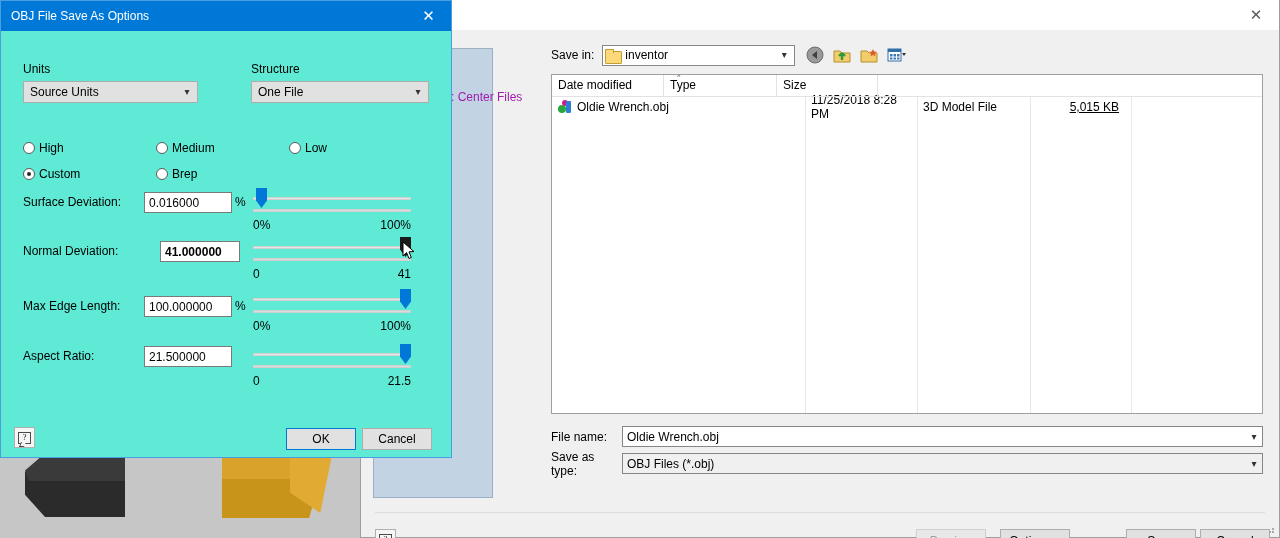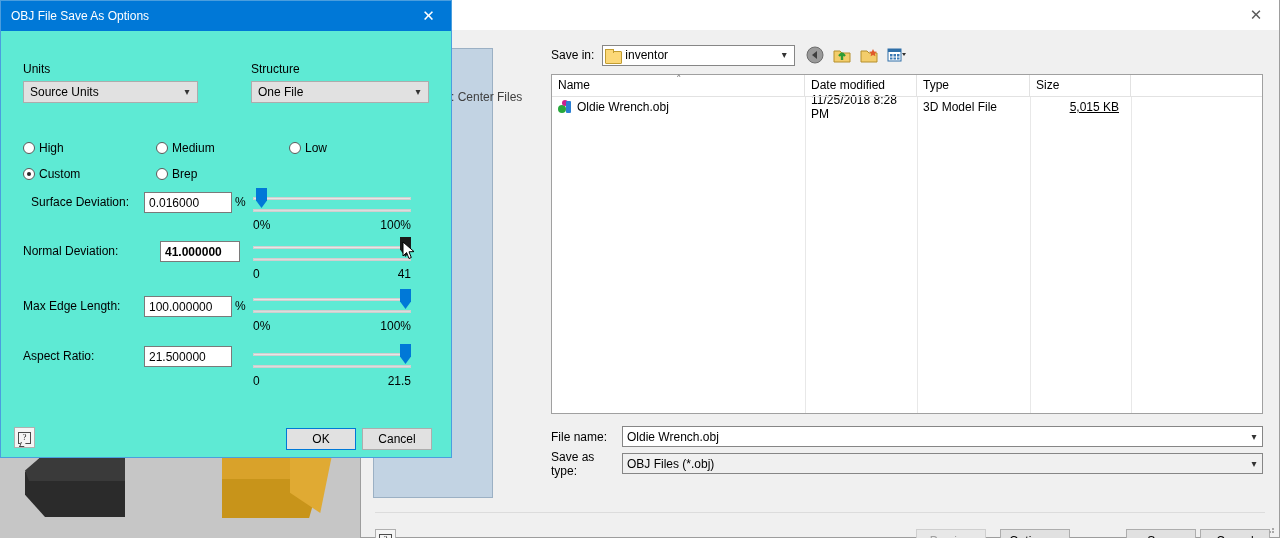--- a/index.html
+++ b/index.html
@@ -59,21 +59,21 @@
   }
   .savedlg-body { position: absolute; left: 0; top: 30px; right: 0; bottom: 0; background: #f0f0f0; }
 
   
   .places-bar {
     position: absolute; left: 12px; top: 18px; width: 120px; height: 450px;
     background: #c2d3e3; border: 1px solid #9bb0c4;
   }
   .places-label {
     position: absolute; left: 90px; top: 60px; width: 120px;
-    font-size: 12px; color: #404040; white-space: nowrap;
+    font-size: 12px; color: #a21caf; white-space: nowrap;
   }
 
   
   .filearea { position: absolute; left: 190px; top: 14px; right: 16px; }
   .savein-row { display: flex; align-items: center; height: 22px; }
   .savein-label { font-size: 12px; margin-right: 8px; }
   .savein-combo {
     width: 193px; height: 21px; background: #fff; border: 1px solid #868686;
     display: flex; align-items: center; padding: 0 2px; position: relative;
   }
@@ -325,21 +325,20 @@
                 </g>
                 <path d="M16 8 l4 0 l-2 3 Z" fill="#303030"></path>
               </svg>
             </span>
           </div>
         </div>
       </div>
 
       <div class="filelist">
         <div class="fl-head">
-          <div class="fl-col c-name">Name</div>
           <div class="fl-col c-date">Date modified</div>
           <div class="fl-col c-type">Type</div>
           <div class="fl-col c-size">Size</div>
           <div class="fl-col c-rest"></div>
           <div class="sort-caret">˄</div>
         </div>
         <div class="fl-cols-lines">
           <span style="left:253px"></span>
             <span style="left:365px"></span>
           <span style="left:478px"></span>
@@ -427,21 +426,21 @@
     </div>
     <div class="radio on" style="left:22px; top:166px;">
       <span class="dot"></span>
       <span>Custom</span>
     </div>
     <div class="radio" style="left:155px; top:166px;">
       <span class="dot"></span>
       <span>Brep</span>
     </div>
 
-    <span class="fld-label" style="left:30px; top:194px;text-align:right;">Surface Deviation:</span>
+    <span class="fld-label" style="left:22px; top:194px;text-align:right;">Surface Deviation:</span>
     <div class="num-input" style="left:143px; top:191px; width:88px;">
       <span>0.016000</span>
     </div>
     <span class="pct" style="left:234px; top:194px;">%</span>
     <div class="slider" style="left:252px; top:191px;">
       <div class="track-top"></div>
       <div class="track-bot"></div>
       <div class="thumb" style="left:3px;"></div>
       <span class="tick-min">0%</span>
       <span class="tick-max">100%</span>

